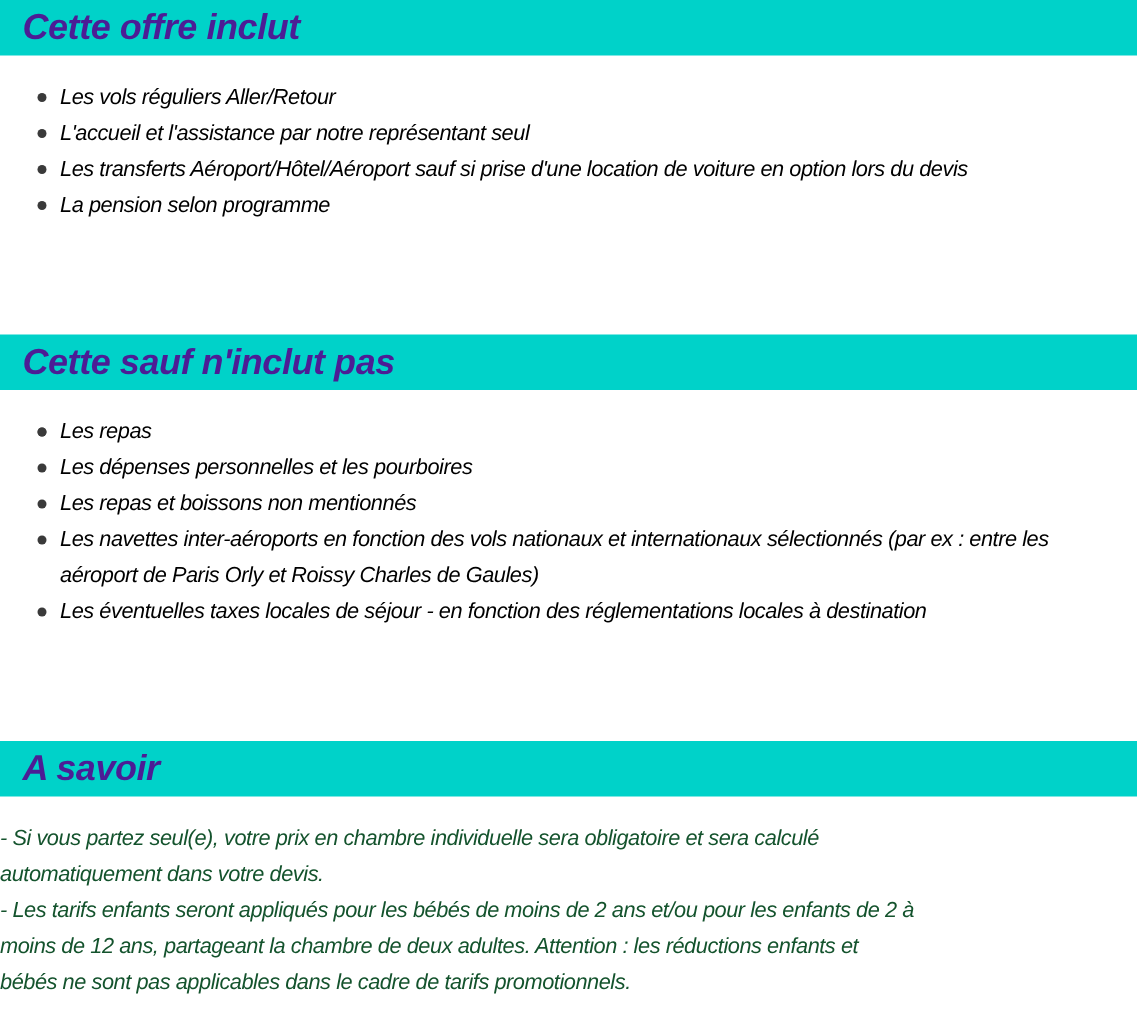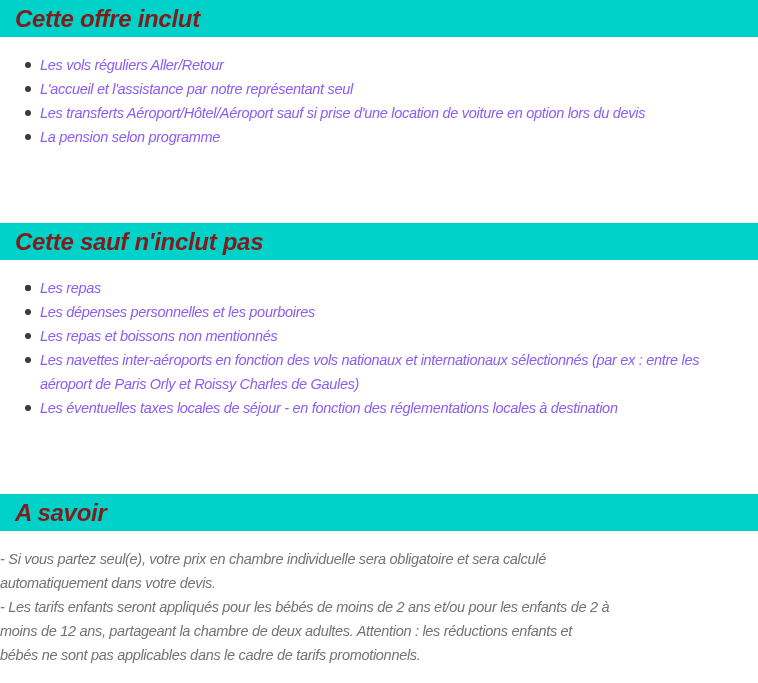--- a/index.html
+++ b/index.html
@@ -14,21 +14,21 @@
       position: relative;
       font-family: "Liberation Sans", "DejaVu Sans", sans-serif;
       color: #3a3a3a;
     }
     .section-header {
       position: absolute;
       left: 0;
       width: 758px;
       height: 37px;
       background: #00d2c9;
-      color: #7f1d1d;
+      color: #4c1d95;
       font-style: italic;
       font-weight: bold;
       font-size: 24px;
       line-height: 37px;
       box-sizing: border-box;
       padding-left: 15px;
       letter-spacing: -0.3px;
     }
     .bullet-list {
       position: absolute;
@@ -38,21 +38,21 @@
       padding: 0;
       list-style: none;
     }
     .bullet-list li {
       position: relative;
       padding-left: 40px;
       padding-right: 30px;
       font-style: italic;
       font-size: 14.5px;
       line-height: 24px;
-      color: #8b5cf6;
+      color: #000000;
       letter-spacing: -0.3px;
     }
     .bullet-list li .bullet {
       position: absolute;
       left: 25px;
       top: 9px;
       width: 6px;
       height: 6px;
       border-radius: 50%;
       background: #3a3a3a;
@@ -60,21 +60,21 @@
     .notes {
       position: absolute;
       left: 0;
       top: 547px;
       width: 618px;
       margin: 0;
       padding: 0;
       font-style: italic;
       font-size: 14.5px;
       line-height: 24px;
-      color: #737373;
+      color: #14532d;
       letter-spacing: -0.3px;
     }
     .notes p {
       margin: 0;
       padding-right: 6px;
     }
   </style>
 </head>
 <body>
 

